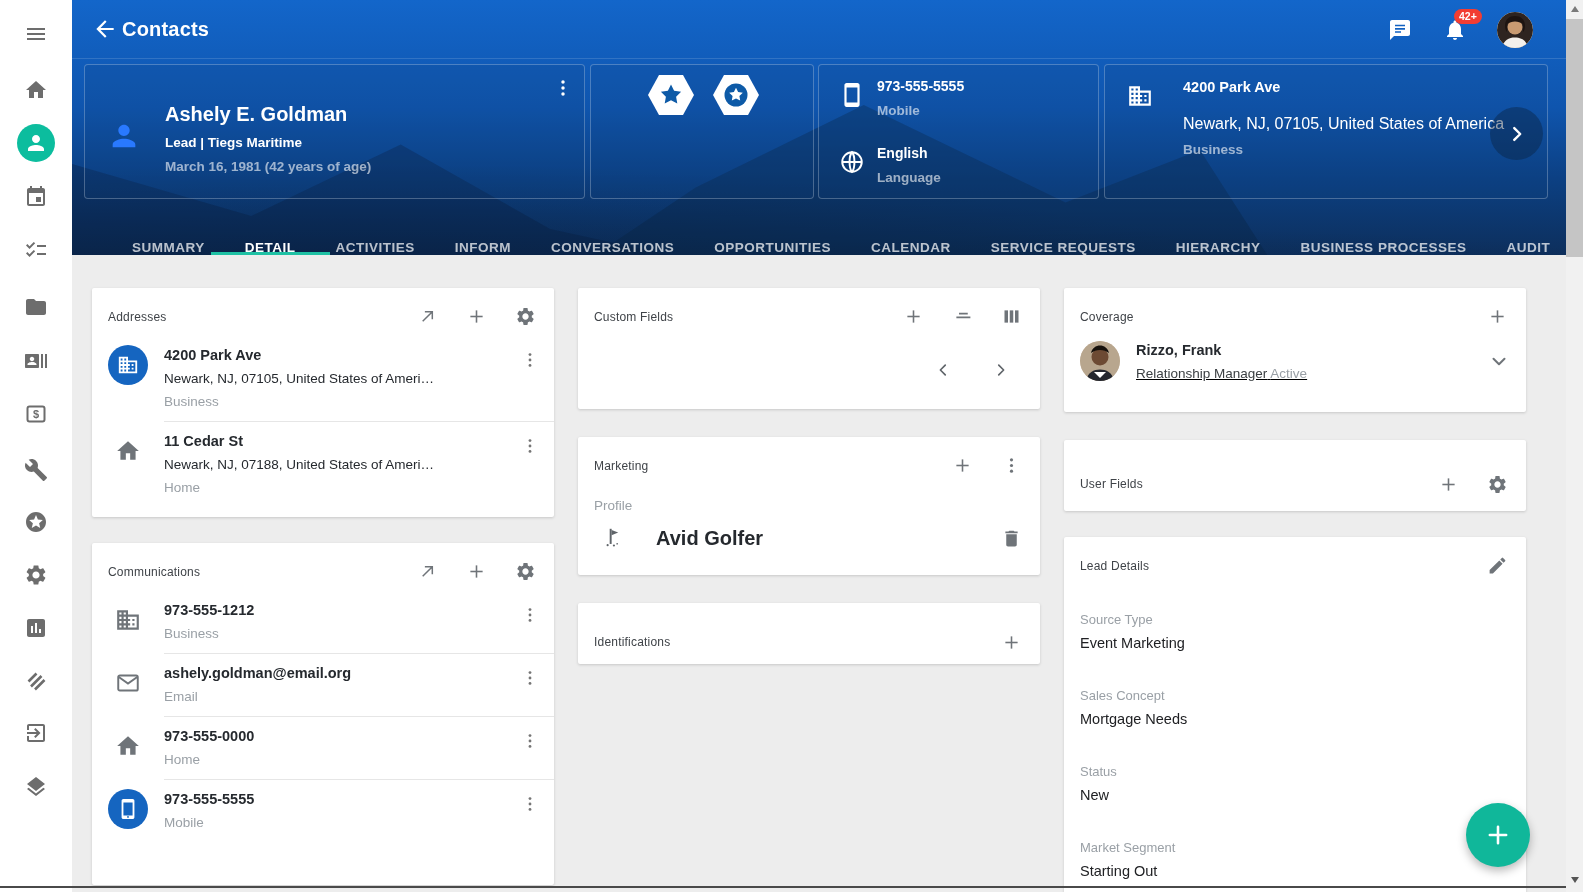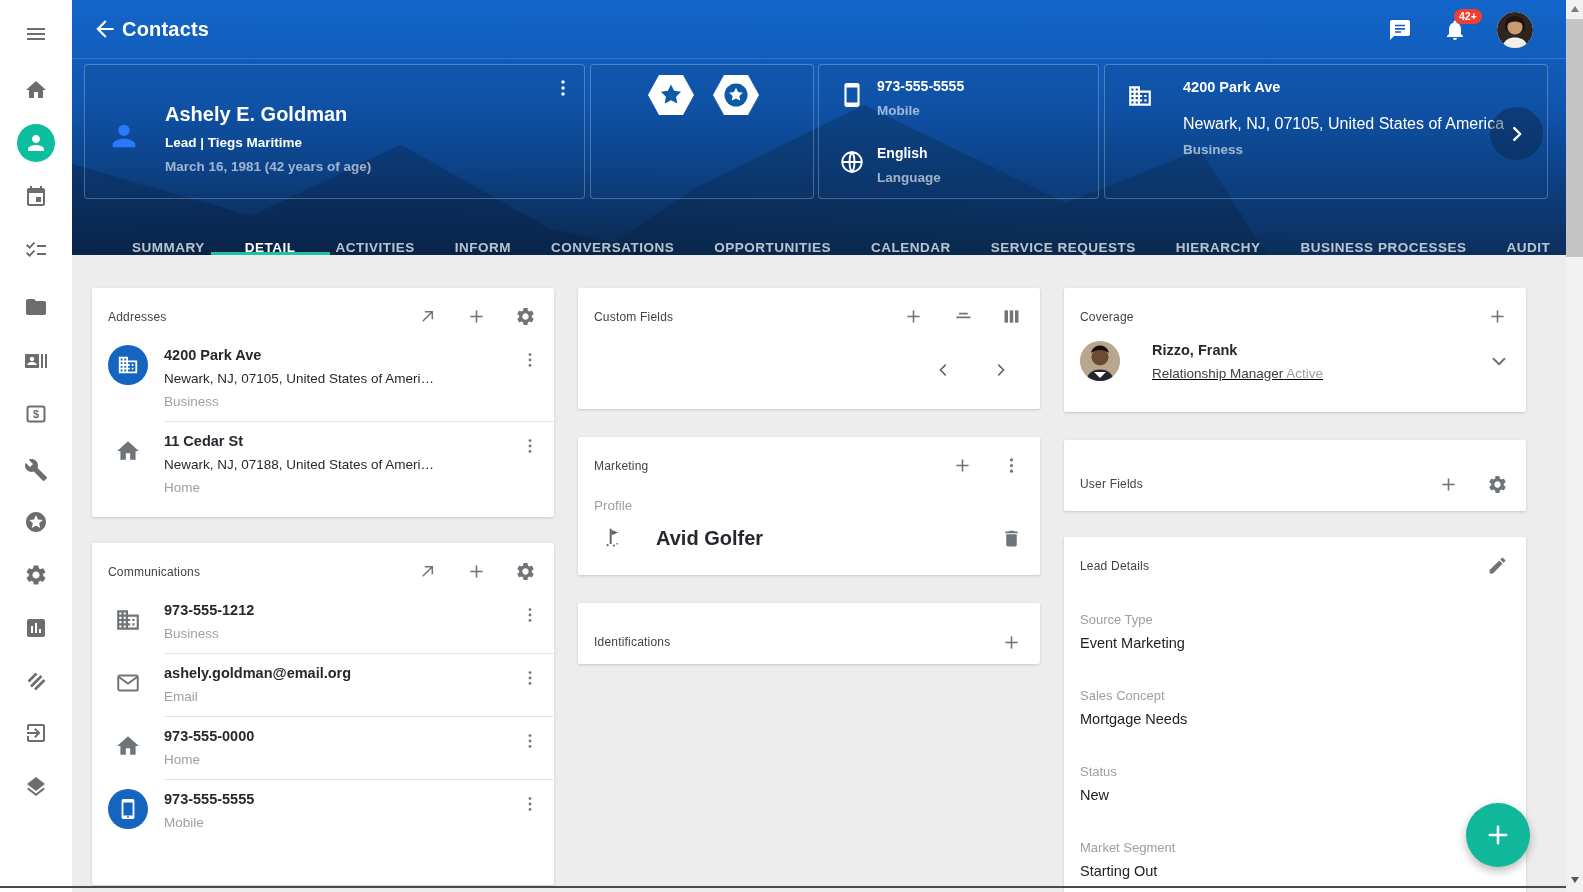--- a/index.html
+++ b/index.html
@@ -128,21 +128,21 @@
 
 .cat-group { padding:14px 16px 0; font-size:13.5px; color:#9aa0a6; }
 .cat-item { display:flex; align-items:center; padding:12px 18px 14px 24px; }
 .golf { width:26px; height:26px; color:#5f6469; margin-right:28px; }
 .golf svg { width:26px; height:26px; }
 .cat-label { flex:1; font-size:20px; font-weight:700; color:#25292e; }
 .trash { width:21px; height:21px; color:#6f7479; cursor:pointer; }
 .trash svg { width:21px; height:21px; }
 
 
-.cov-item { display:flex; align-items:center; padding:6px 16px 14px;gap:16px; }
+.cov-item { display:flex; align-items:center; padding:6px 16px 14px; }
 .cov-avatar { width:40px; height:40px; border-radius:50%; overflow:hidden; margin-right:16px; flex:none;
   background:#cbb9a2; }
 .cov-avatar svg { width:40px; height:40px; display:block; }
 .cov-body { flex:1; }
 .cov-name { font-size:14.5px; font-weight:700; color:#25292e; }
 .cov-role-line { margin-top:8px; font-size:13.5px;text-decoration:underline; }
 .cov-role { color:#3c4043; }
 .cov-status { color:#9aa0a6; }
 .chev-down { width:22px; height:22px; color:#6f7479; cursor:pointer; }
 .chev-down svg { width:22px; height:22px; }

